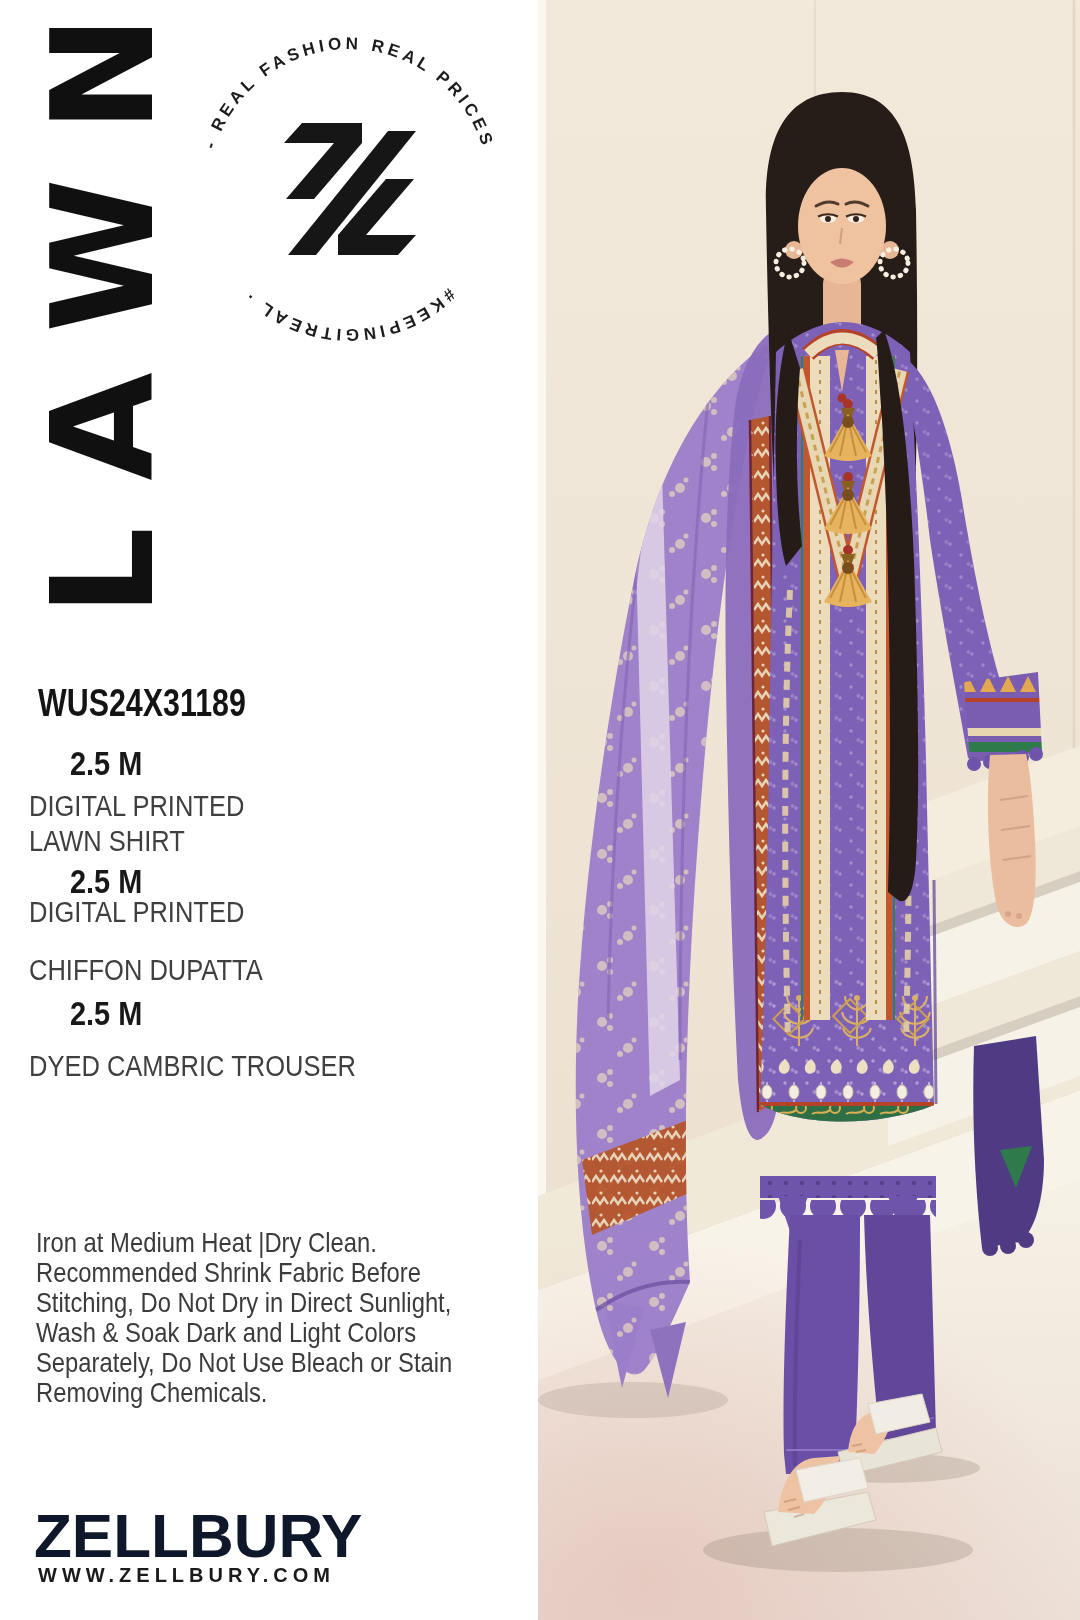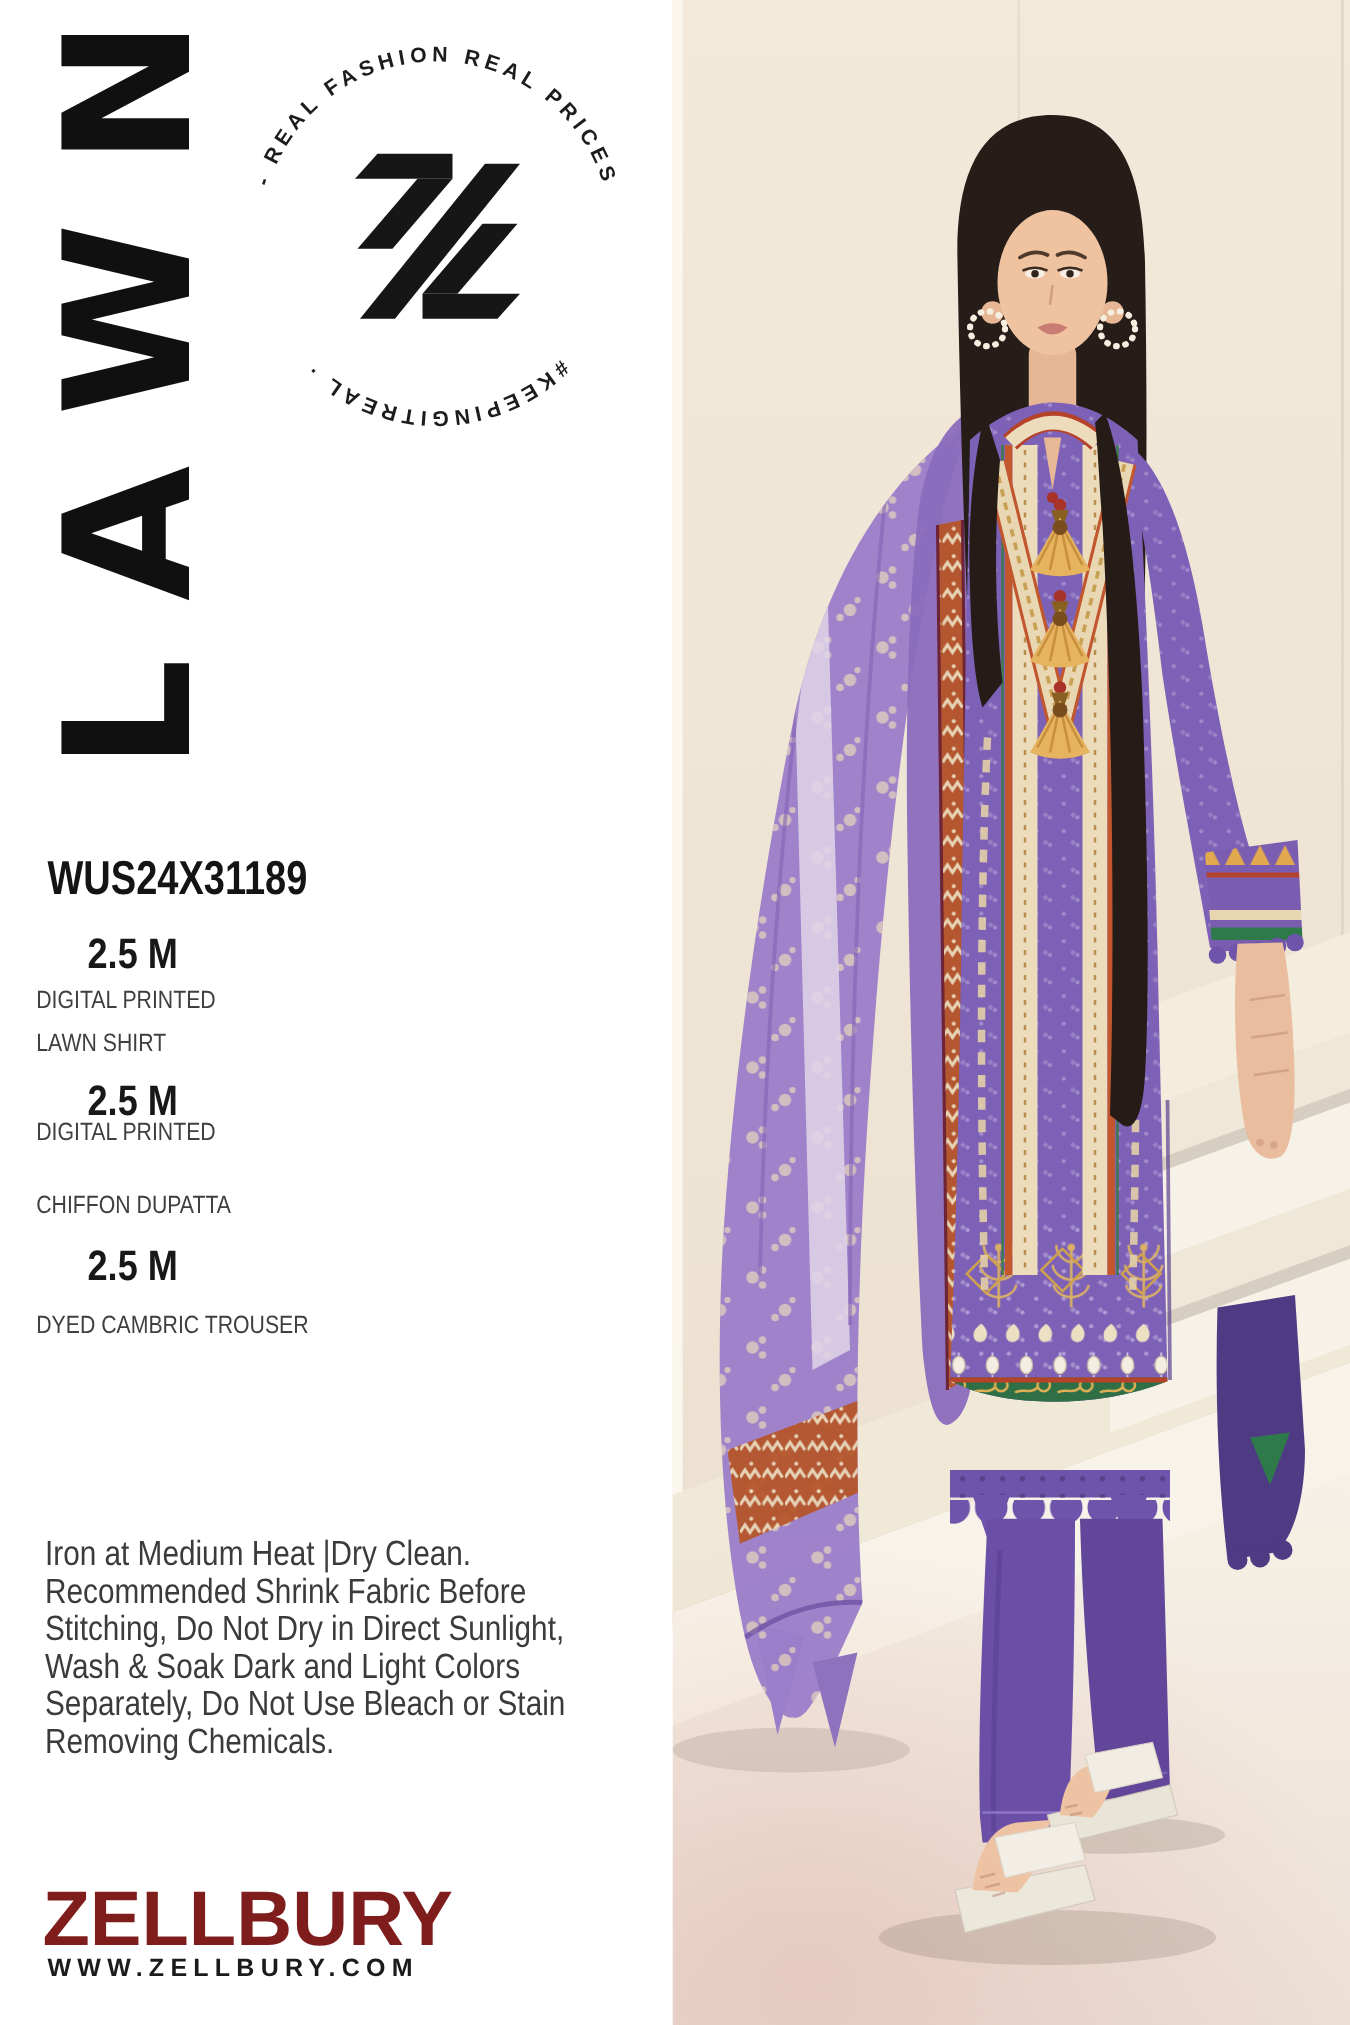--- a/index.html
+++ b/index.html
@@ -10,26 +10,26 @@
   .abs{position:absolute;white-space:nowrap;}
   .nar{display:inline-block;transform:scaleX(.85);transform-origin:0 0;}
   .nar80{display:inline-block;transform:scaleX(.8);transform-origin:0 0;}
   #lawn-label{
     left:34px;top:616px;transform:rotate(-90deg);transform-origin:0 0;
     font-family:"DejaVu Sans",sans-serif;font-weight:bold;font-size:140px;
     letter-spacing:46px;color:#101010;line-height:1;
   }
   .code{left:38px;top:682px;font-size:38px;font-weight:bold;}
   .qty{font-size:34px;font-weight:bold;left:36px;color:#181818;margin-left:34px;}
-  .desc{font-size:20px;color:#3f3f3f;left:29px;}
+  .desc{font-size:30px;color:#3f3f3f;left:29px;}
   #care-text{
     left:36px;top:1228px;font-size:28px;line-height:30px;color:#3b3b3b;
     white-space:pre-line;transform:scaleX(.85);transform-origin:0 0;
   }
-  #brand-name{left:34px;top:1500px;font-size:62px;font-weight:bold;letter-spacing:0px;color:#7f1d1d;}
+  #brand-name{left:34px;top:1500px;font-size:62px;font-weight:bold;letter-spacing:0px;color:#0f172a;}
   #brand-url{left:38px;top:1564px;font-size:20px;font-weight:bold;letter-spacing:5px;color:#1b1b1b;}
   #badge{left:190px;top:26px;}
   #photo{left:538px;top:0;width:542px;height:1620px;}
 </style>
 </head>
 <body>
 
 <div class="abs" id="lawn-label">LAWN</div>
 
 <svg id="badge" class="abs" width="320" height="322" viewBox="0 0 320 322">

